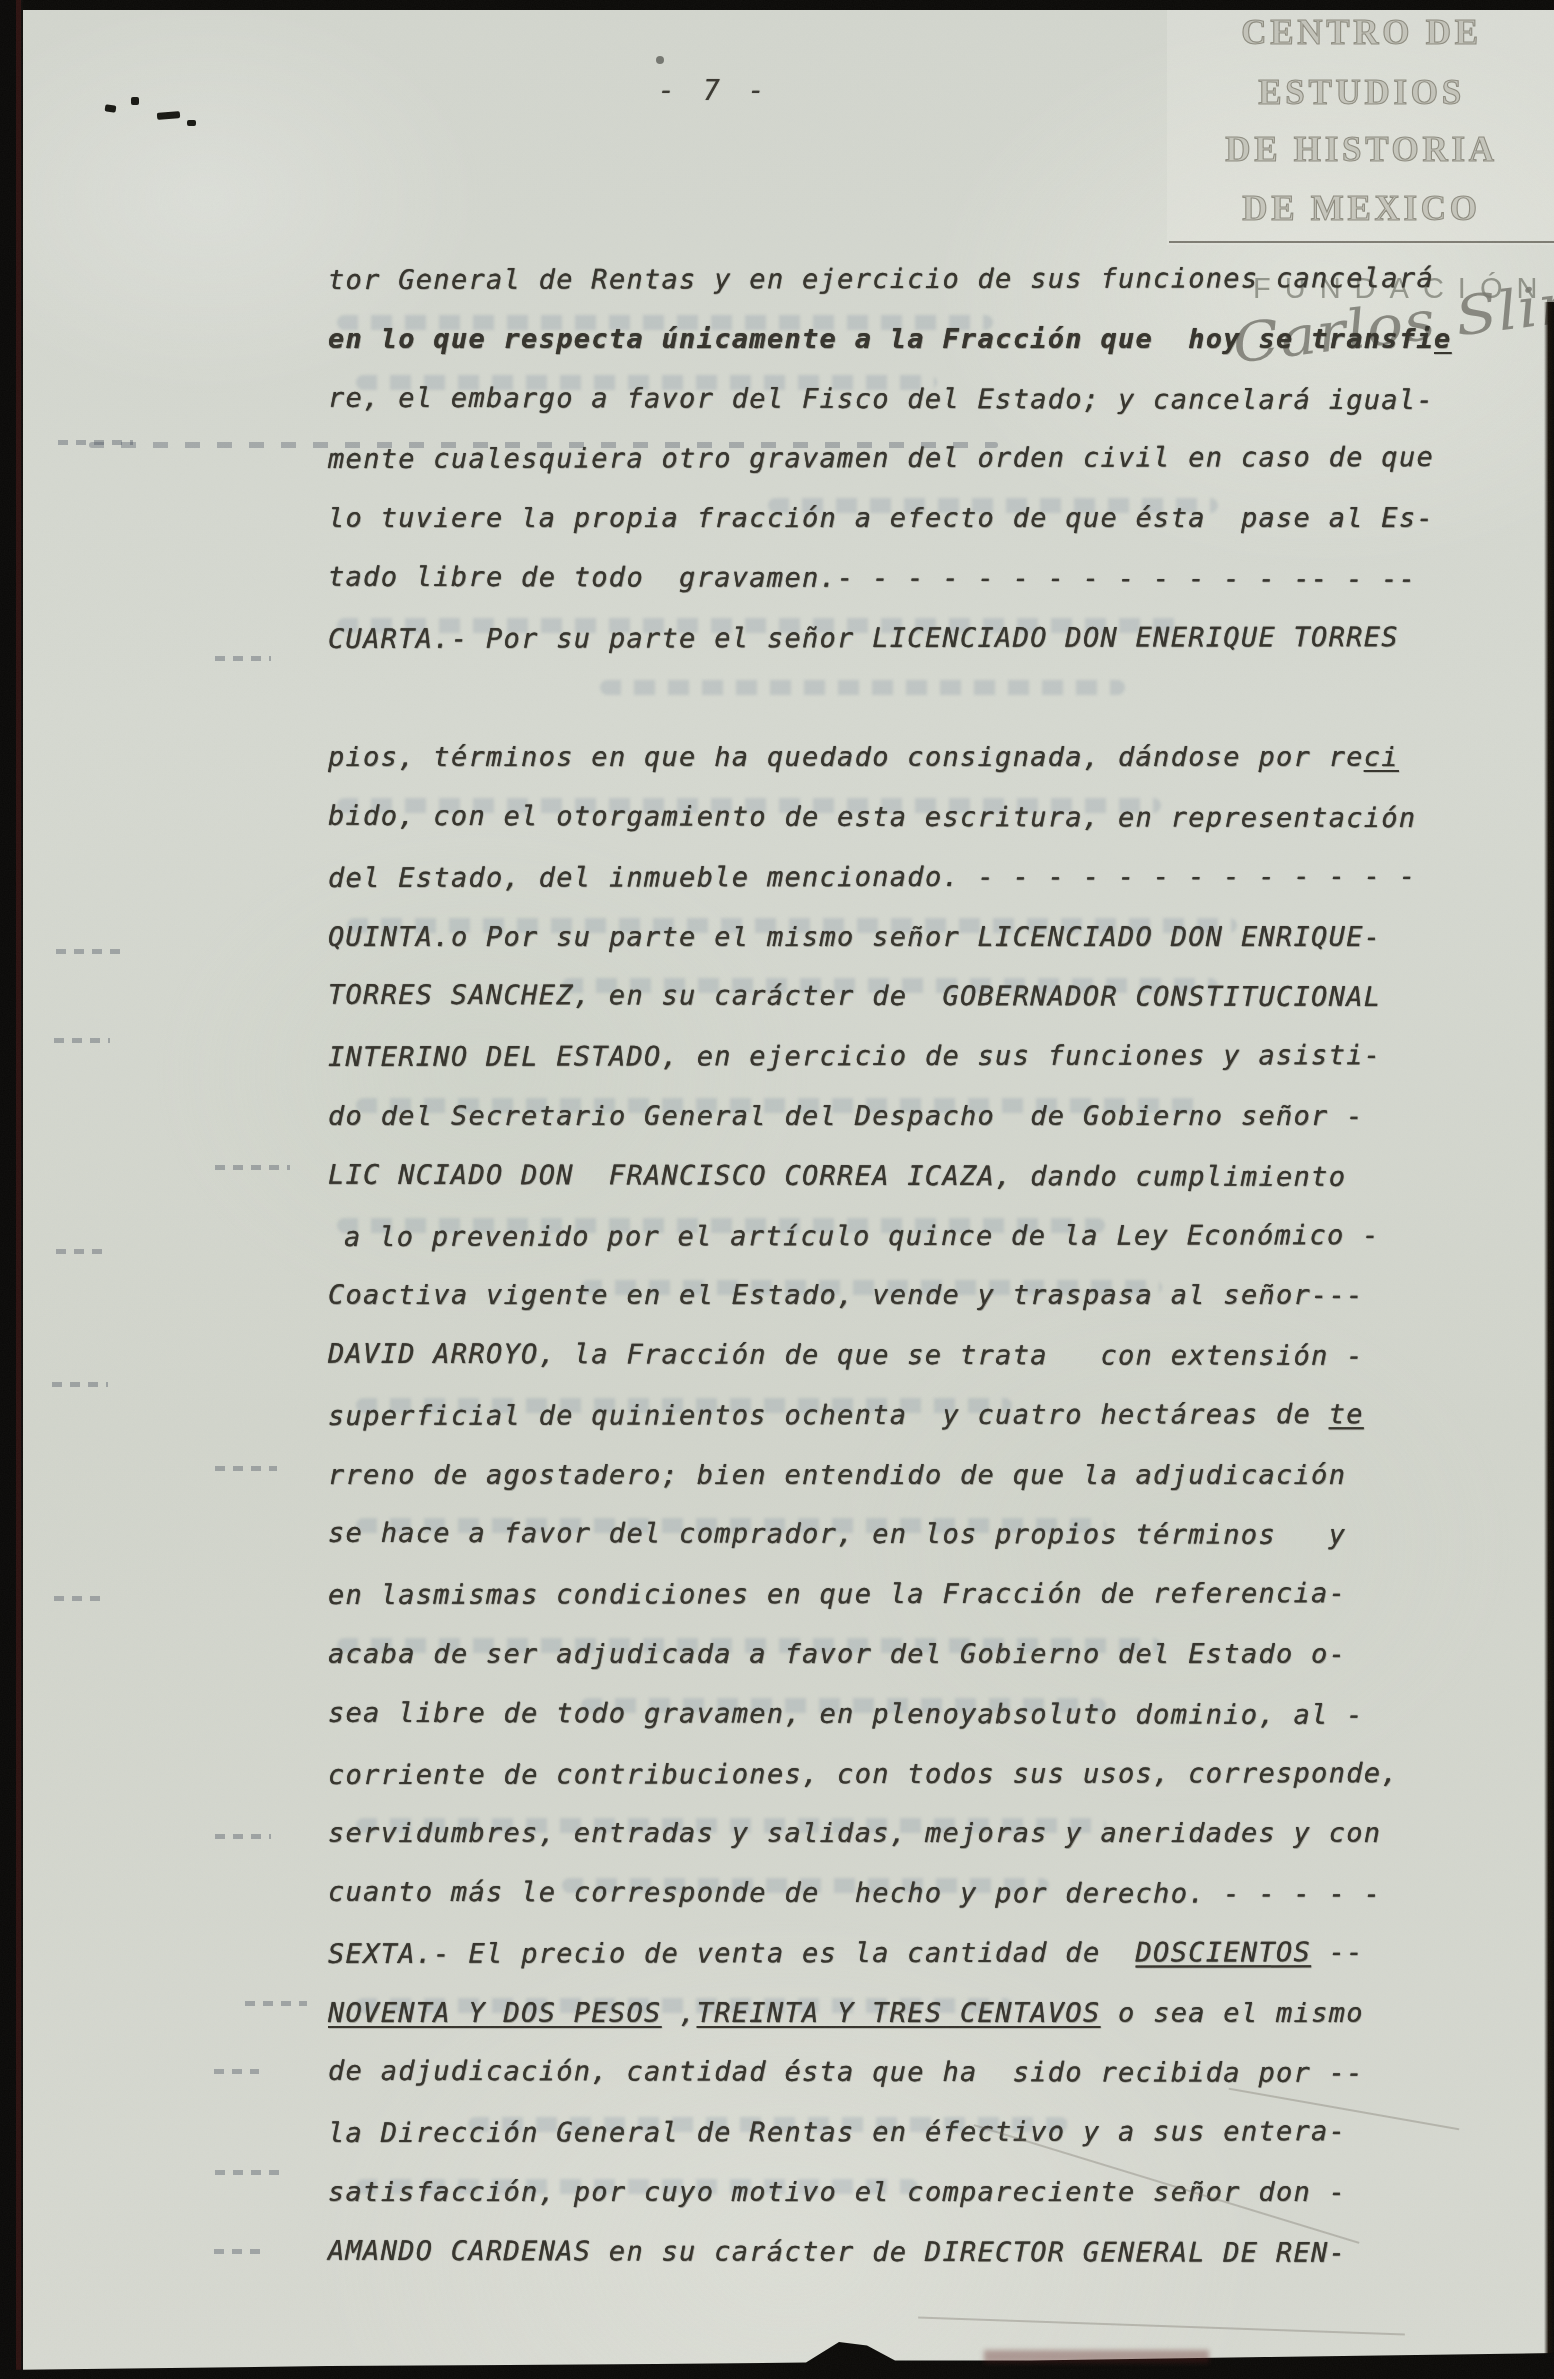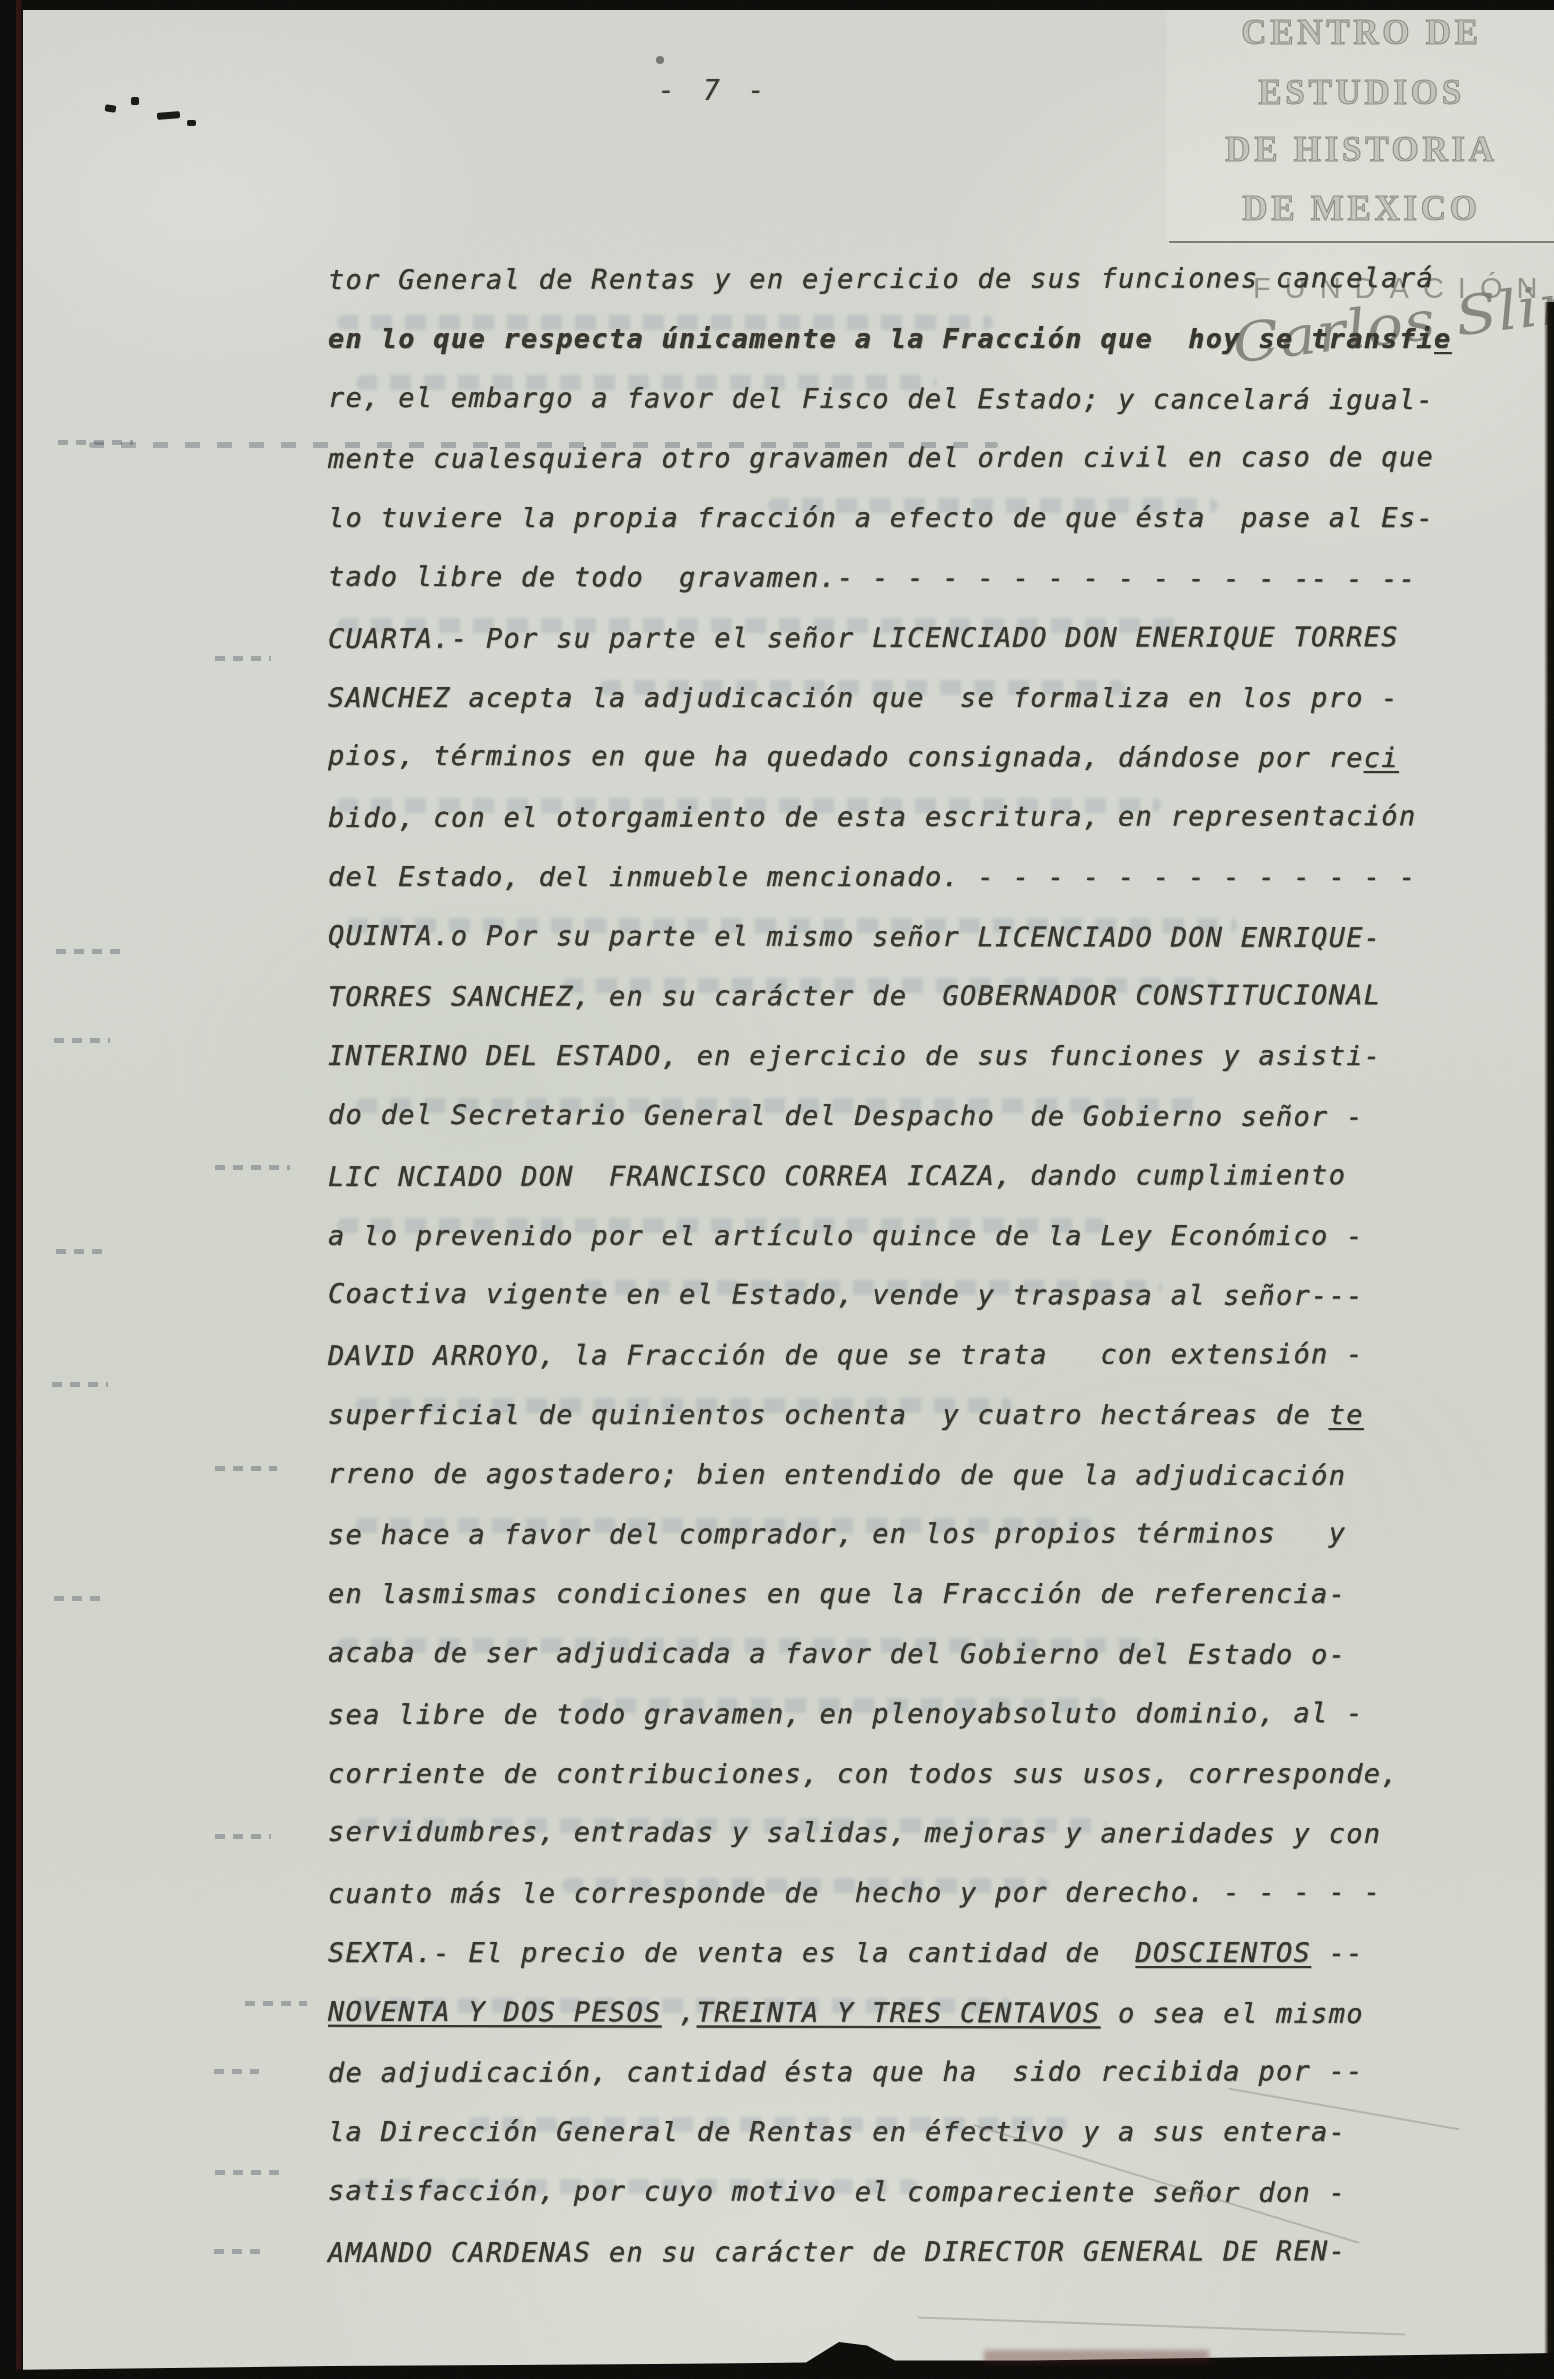--- a/index.html
+++ b/index.html
@@ -157,30 +157,29 @@
   <div class="pageno">- 7 -</div>
 
   <div id="doc" class="doc">
       <div class="doc-line" style="top: 265px;"><span>tor General de Rentas y en ejercicio de sus funciones cancelará</span></div>
       <div class="doc-line" style="top: 325px; font-weight: bold;"><span>en lo que respecta únicamente a la Fracción que  hoy se transfi</span><span class="u">e</span></div>
       <div class="doc-line" style="top: 385px;"><span>re, el embargo a favor del Fisco del Estado; y cancelará igual-</span></div>
       <div class="doc-line" style="top: 444px;"><span>mente cualesquiera otro gravamen del orden civil en caso de que</span></div>
       <div class="doc-line" style="top: 504px;"><span>lo tuviere la propia fracción a efecto de que ésta  pase al Es-</span></div>
       <div class="doc-line" style="top: 564px;"><span>tado libre de todo  gravamen.- - - - - - - - - - - - - -- - --</span></div>
       <div class="doc-line" style="top: 624px;"><span>CUARTA.- Por su parte el señor LICENCIADO DON ENERIQUE TORRES</span></div>
-      <div class="doc-line" style="top: 684px;"><span>SANCHEZ acepta la adjudicación que  se formaliza en los pro -</span></div>
       <div class="doc-line" style="top: 743px;"><span>pios, términos en que ha quedado consignada, dándose por re</span><span class="u">ci</span></div>
       <div class="doc-line" style="top: 803px;"><span>bido, con el otorgamiento de esta escritura, en representación</span></div>
       <div class="doc-line" style="top: 863px;"><span>del Estado, del inmueble mencionado. - - - - - - - - - - - - -</span></div>
       <div class="doc-line" style="top: 923px;"><span>QUINTA.o Por su parte el mismo señor LICENCIADO DON ENRIQUE-</span></div>
       <div class="doc-line" style="top: 982px;"><span>TORRES SANCHEZ, en su carácter de  GOBERNADOR CONSTITUCIONAL</span></div>
       <div class="doc-line" style="top: 1042px; font-style: italic;"><span>INTERINO DEL ESTADO, en ejercicio de sus funciones y asisti-</span></div>
       <div class="doc-line" style="top: 1102px;"><span>do del Secretario General del Despacho  de Gobierno señor -</span></div>
       <div class="doc-line" style="top: 1162px;"><span>LIC NCIADO DON  FRANCISCO CORREA ICAZA, dando cumplimiento</span></div>
-      <div class="doc-line" style="top: 1222px;"><span>a lo prevenido por el artículo quince de la Ley Económico -</span></div>
+      <div class="doc-line" style="top: 1222px; margin-left: 16px;"><span>a lo prevenido por el artículo quince de la Ley Económico -</span></div>
       <div class="doc-line" style="top: 1281px;"><span>Coactiva vigente en el Estado, vende y traspasa al señor---</span></div>
       <div class="doc-line" style="top: 1341px;"><span>DAVID ARROYO, la Fracción de que se trata   con extensión -</span></div>
       <div class="doc-line" style="top: 1401px;"><span>superficial de quinientos ochenta  y cuatro hectáreas de </span><span class="u">te</span></div>
       <div class="doc-line" style="top: 1461px;"><span>rreno de agostadero; bien entendido de que la adjudicación</span></div>
       <div class="doc-line" style="top: 1520px;"><span>se hace a favor del comprador, en los propios términos   y</span></div>
       <div class="doc-line" style="top: 1580px;"><span>en lasmismas condiciones en que la Fracción de referencia-</span></div>
       <div class="doc-line" style="top: 1640px;"><span>acaba de ser adjudicada a favor del Gobierno del Estado o-</span></div>
       <div class="doc-line" style="top: 1700px;"><span>sea libre de todo gravamen, en plenoyabsoluto dominio, al -</span></div>
       <div class="doc-line" style="top: 1760px;"><span>corriente de contribuciones, con todos sus usos, corresponde,</span></div>
       <div class="doc-line" style="top: 1819px;"><span>servidumbres, entradas y salidas, mejoras y aneridades y con</span></div>

